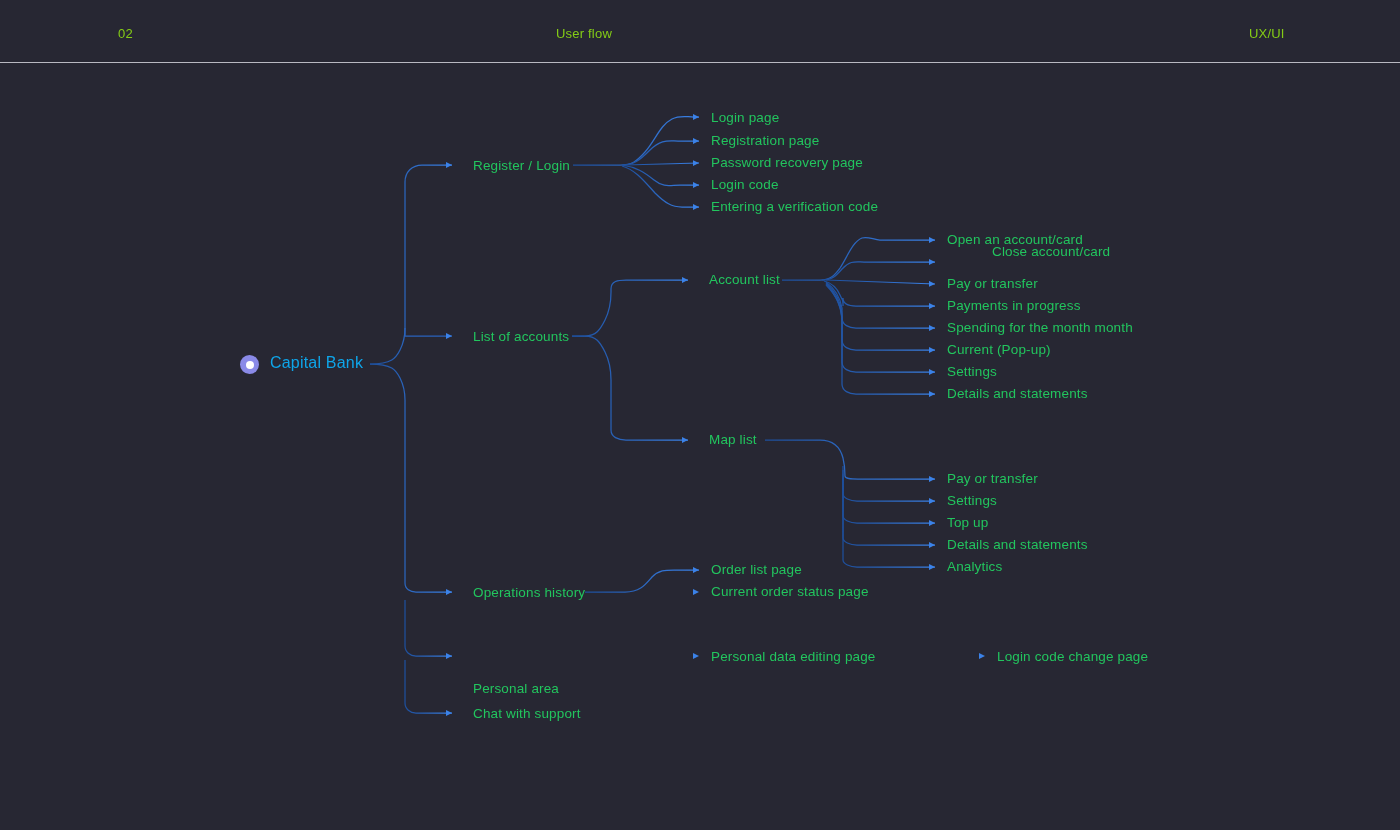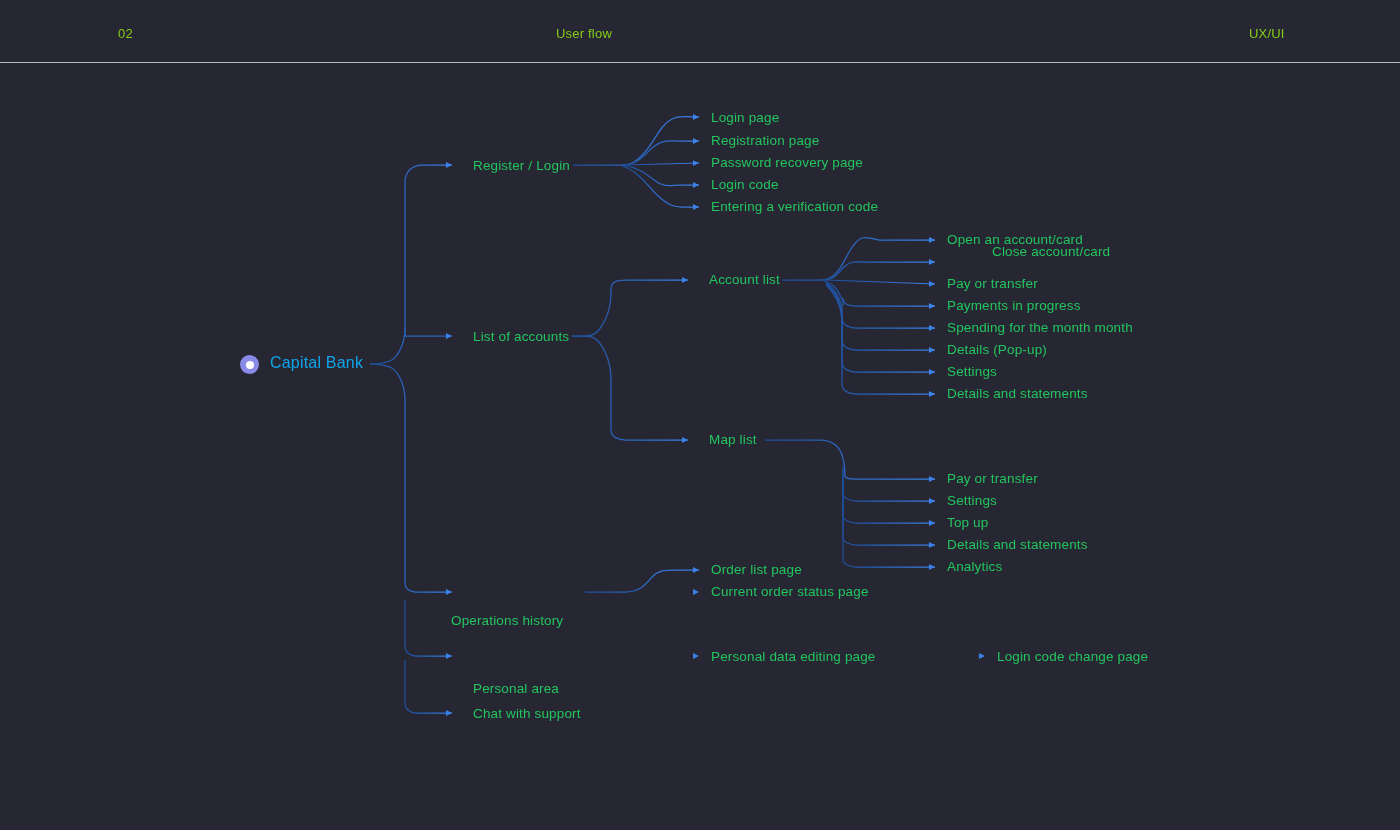--- a/index.html
+++ b/index.html
@@ -130,21 +130,21 @@
     <span class="root-dot">
         <i></i>
       </span>
     <span>Capital Bank</span>
   </div>
 
   <div class="node" style="left:473px; top:159px;">
     <span>Register / Login</span></div>
   <div class="node" style="left:473px; top:330px;">
     <span>List of accounts</span></div>
-  <div class="node" style="left:451px; top:586px;margin-top:28px;">
+  <div class="node" style="left:473px; top:586px;">
     <span>Operations history</span></div>
   <div class="node" style="left:473px; top:650px;margin-top:32px;">
     <span>Personal area</span></div>
   <div class="node" style="left:473px; top:707px;">
     <span>Chat with support</span></div>
 
   <div class="node" style="left:711px; top:111px;">
     <span>Login page</span></div>
   <div class="node" style="left:711px; top:134px;">
     <span>Registration page</span></div>
@@ -164,21 +164,21 @@
     <span>Open an account/card</span></div>
   <div class="node" style="left:947px; top:245px;margin-left:45px;">
     <span>Close account/card</span></div>
   <div class="node" style="left:947px; top:277px;">
     <span>Pay or transfer</span></div>
   <div class="node" style="left:947px; top:299px;">
     <span>Payments in progress</span></div>
   <div class="node" style="left:947px; top:321px;">
     <span>Spending for the month month</span></div>
   <div class="node" style="left:947px; top:343px;">
-    <span>Details (Pop-up)</span></div>
+    <span>Current (Pop-up)</span></div>
   <div class="node" style="left:947px; top:365px;">
     <span>Settings</span></div>
   <div class="node" style="left:947px; top:387px;">
     <span>Details and statements</span></div>
 
   <div class="node" style="left:947px; top:472px;">
     <span>Pay or transfer</span></div>
   <div class="node" style="left:947px; top:494px;">
     <span>Settings</span></div>
   <div class="node" style="left:947px; top:516px;">

